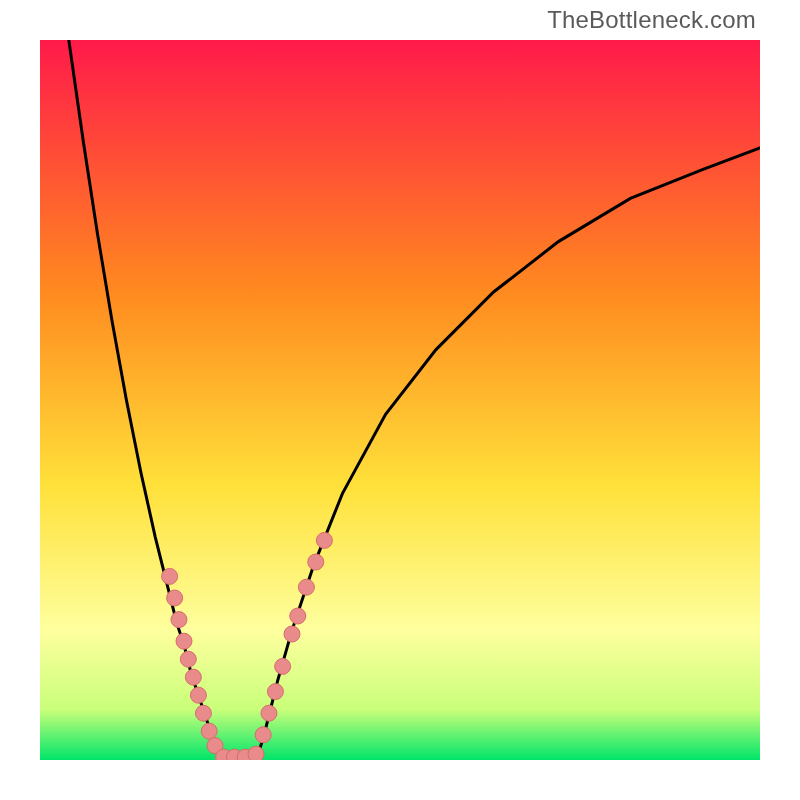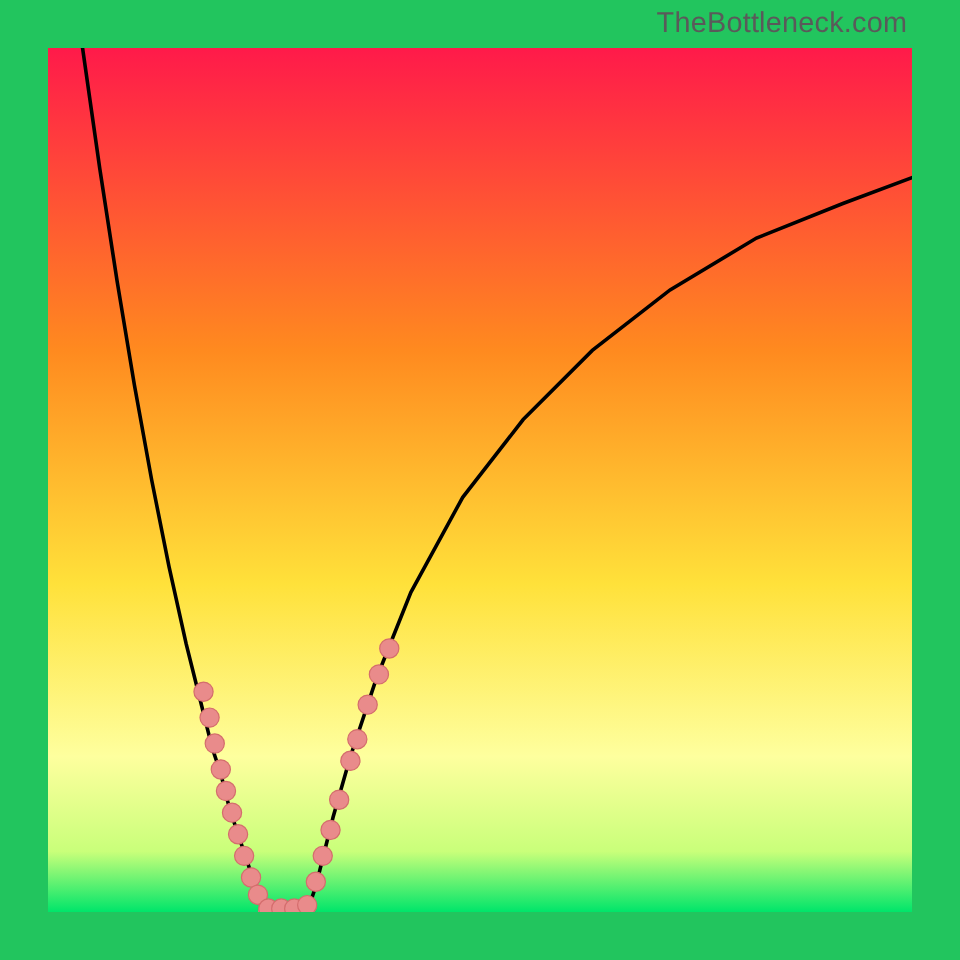--- a/index.html
+++ b/index.html
@@ -7,21 +7,21 @@
     padding: 0;
     width: 800px;
     height: 800px;
     overflow: hidden;
     background: #000;
     font-family: Arial, Helvetica, sans-serif;
   }
   .frame {
     position: absolute;
     inset: 0;
-    background: #22c55e;
+    background: #ffffff;
   }
   .plot-area {
     position: absolute;
     left: 40px;
     top: 40px;
     width: 720px;
     height: 720px;
     overflow: hidden;
   }
   .gradient-fill {

